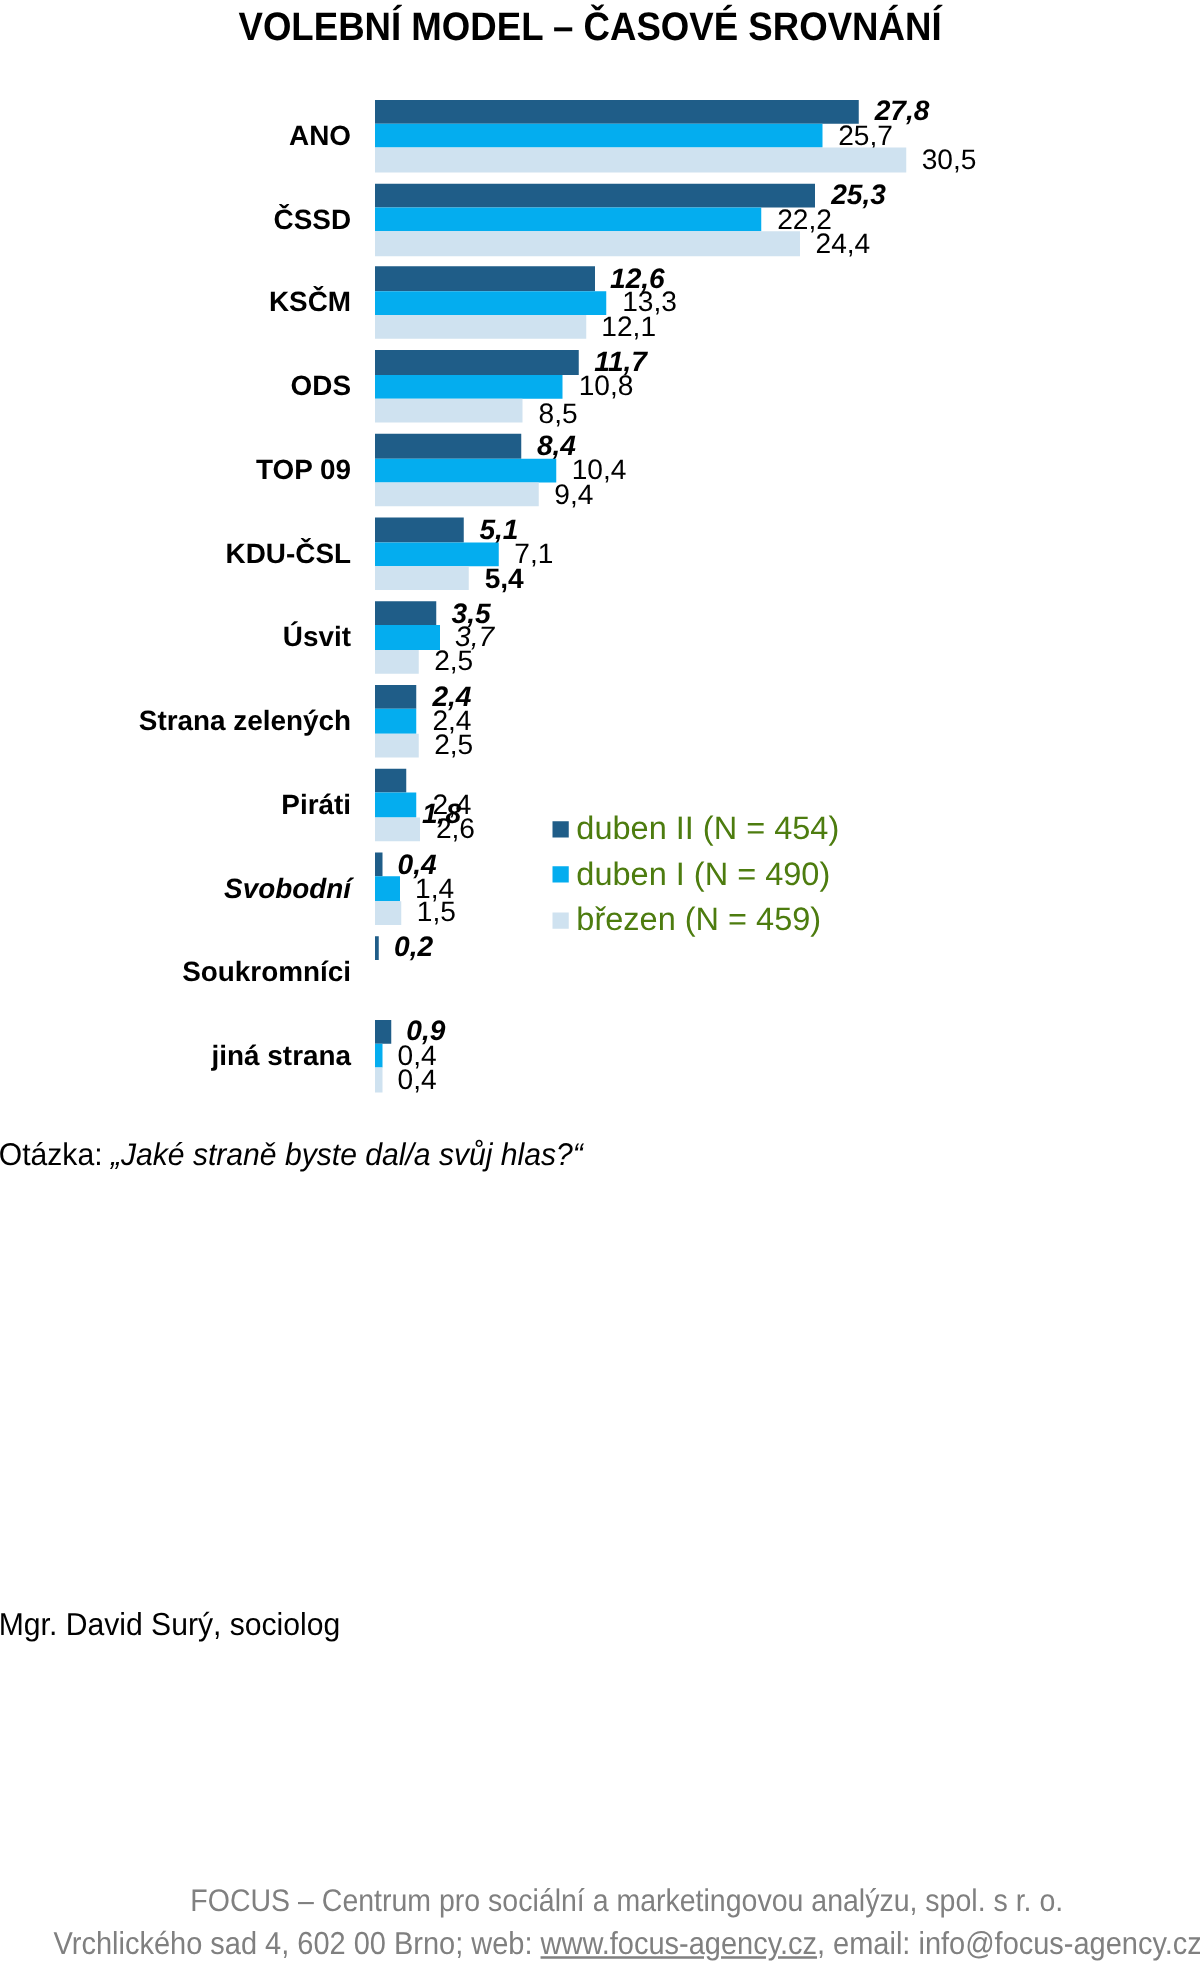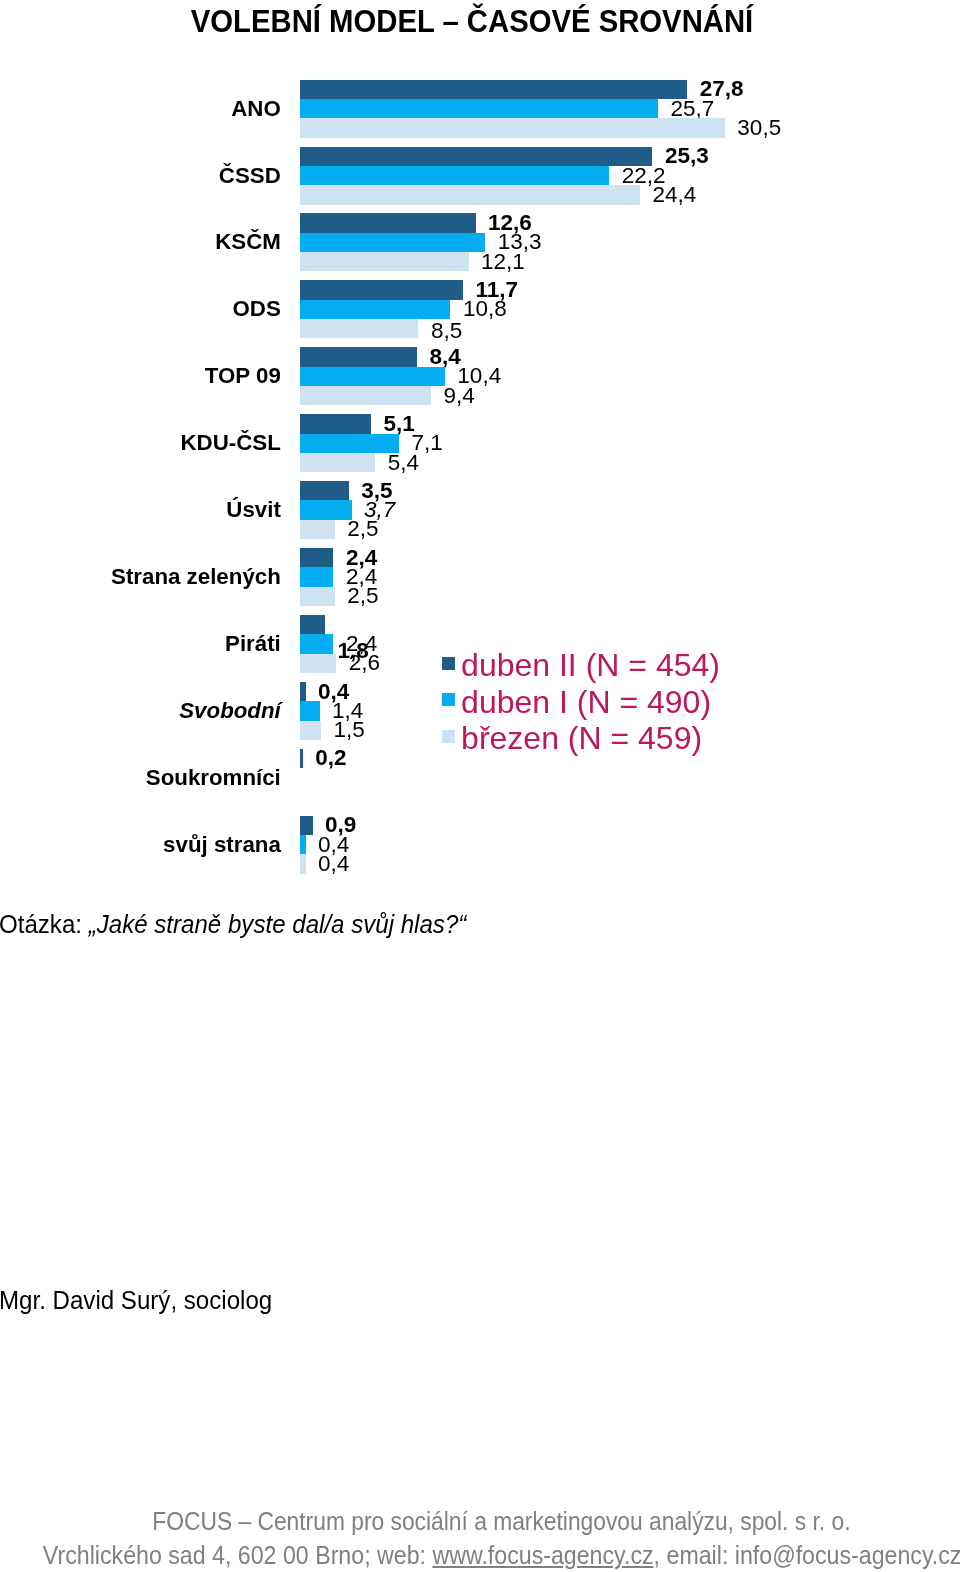--- a/index.html
+++ b/index.html
@@ -30,27 +30,27 @@
     white-space:nowrap;text-align:center;
     line-height:1;
   }
   .bar{position:absolute;left:300px;}
   .bar.s0{background:#1F5D88;}
   .bar.s1{background:#04ADEF;}
   .bar.s2{background:#CFE2F0;}
   .vlabel{
     position:absolute;font-size:22.5px;color:#000;white-space:nowrap;line-height:1;
   }
-  .vlabel.s0{font-weight:bold;}
+  .vlabel.s0{font-weight:bold;font-style:italic;}
 
   
   #legend{position:absolute;left:441.8px;top:651.6px;}
   .legend-row{position:relative;height:36.55px;}
   .legend-swatch{position:absolute;left:0;top:5px;width:13.2px;height:13.2px;}
-  .legend-text{position:absolute;left:19.3px;top:-2.5px;font-size:32px;color:#be185d;white-space:nowrap;line-height:1;}
+  .legend-text{position:absolute;left:19.3px;top:-2.5px;font-size:26px;color:#4d7c0f;white-space:nowrap;line-height:1;}
 
   
   #question{
     position:absolute;left:-0.6px;top:909.6px;font-size:25.1px;color:#000;white-space:nowrap;transform:scaleX(0.960);transform-origin:0 0;
   }
   #question .it{font-style:italic;}
 
   
   #author{position:absolute;left:-0.6px;top:1285.5px;font-size:25.4px;color:#000;white-space:nowrap;transform:scaleX(0.949);transform-origin:0 0;}
 
@@ -122,21 +122,21 @@
         <div class="bar s2" style="top: 385.98px; width: 130.942px; height: 19.35px; background: rgb(207, 226, 240);"></div>
         <div class="vlabel s2" style="left: 443.442px; top: 384.655px;">9,4</div>
       </div>
       <div class="bar-group" style="position: absolute; left: 0px; top: 0px; width: 960px; height: 0px;">
         <div class="cat-label" style="top: 432.225px;">KDU-ČSL</div>
         <div class="bar s0" style="top: 414.2px; width: 71.043px; height: 19.35px; background: rgb(31, 93, 136);"></div>
         <div class="vlabel s0" style="left: 383.543px; top: 412.875px;">5,1</div>
         <div class="bar s1" style="top: 433.55px; width: 98.903px; height: 19.35px; background: rgb(4, 173, 239);"></div>
         <div class="vlabel s1" style="left: 411.403px; top: 432.225px;">7,1</div>
         <div class="bar s2" style="top: 452.9px; width: 75.222px; height: 19.35px; background: rgb(207, 226, 240);"></div>
-        <div class="vlabel s2" style="left: 387.722px; top: 451.575px;">5,4</div>
+        <div class="vlabel s2" style="left: 387.722px; top: 451.575px; font-weight: bold;">5,4</div>
       </div>
       <div class="bar-group" style="position: absolute; left: 0px; top: 0px; width: 960px; height: 0px;">
         <div class="cat-label" style="top: 499.145px;">Úsvit</div>
         <div class="bar s0" style="top: 481.12px; width: 48.755px; height: 19.35px; background: rgb(31, 93, 136);"></div>
         <div class="vlabel s0" style="left: 361.255px; top: 479.795px;">3,5</div>
         <div class="bar s1" style="top: 500.47px; width: 51.541px; height: 19.35px; background: rgb(4, 173, 239);"></div>
         <div class="vlabel s1" style="left: 364.041px; top: 499.145px; font-style: italic;">3,7</div>
         <div class="bar s2" style="top: 519.82px; width: 34.825px; height: 19.35px; background: rgb(207, 226, 240);"></div>
         <div class="vlabel s2" style="left: 347.325px; top: 518.495px;">2,5</div>
       </div>
@@ -166,21 +166,21 @@
         <div class="vlabel s1" style="left: 332.002px; top: 699.905px;">1,4</div>
         <div class="bar s2" style="top: 720.58px; width: 20.895px; height: 19.35px; background: rgb(207, 226, 240);"></div>
         <div class="vlabel s2" style="left: 333.395px; top: 719.255px;">1,5</div>
       </div>
       <div class="bar-group" style="position: absolute; left: 0px; top: 0px; width: 960px; height: 0px;">
         <div class="cat-label" style="top: 766.825px;">Soukromníci</div>
         <div class="bar s0" style="top: 748.8px; width: 2.786px; height: 19.35px; background: rgb(31, 93, 136);"></div>
         <div class="vlabel s0" style="left: 315.286px; top: 747.475px;">0,2</div>
       </div>
       <div class="bar-group" style="position: absolute; left: 0px; top: 0px; width: 960px; height: 0px;">
-        <div class="cat-label" style="top: 833.745px;">svůj strana</div>
+        <div class="cat-label" style="top: 833.745px;">jiná strana</div>
         <div class="bar s0" style="top: 815.72px; width: 12.537px; height: 19.35px; background: rgb(31, 93, 136);"></div>
         <div class="vlabel s0" style="left: 325.037px; top: 814.395px;">0,9</div>
         <div class="bar s1" style="top: 835.07px; width: 5.572px; height: 19.35px; background: rgb(4, 173, 239);"></div>
         <div class="vlabel s1" style="left: 318.072px; top: 833.745px;">0,4</div>
         <div class="bar s2" style="top: 854.42px; width: 5.572px; height: 19.35px; background: rgb(207, 226, 240);"></div>
         <div class="vlabel s2" style="left: 318.072px; top: 853.095px;">0,4</div>
       </div>
     </div>
   <div id="legend">
       <div class="legend-row">

